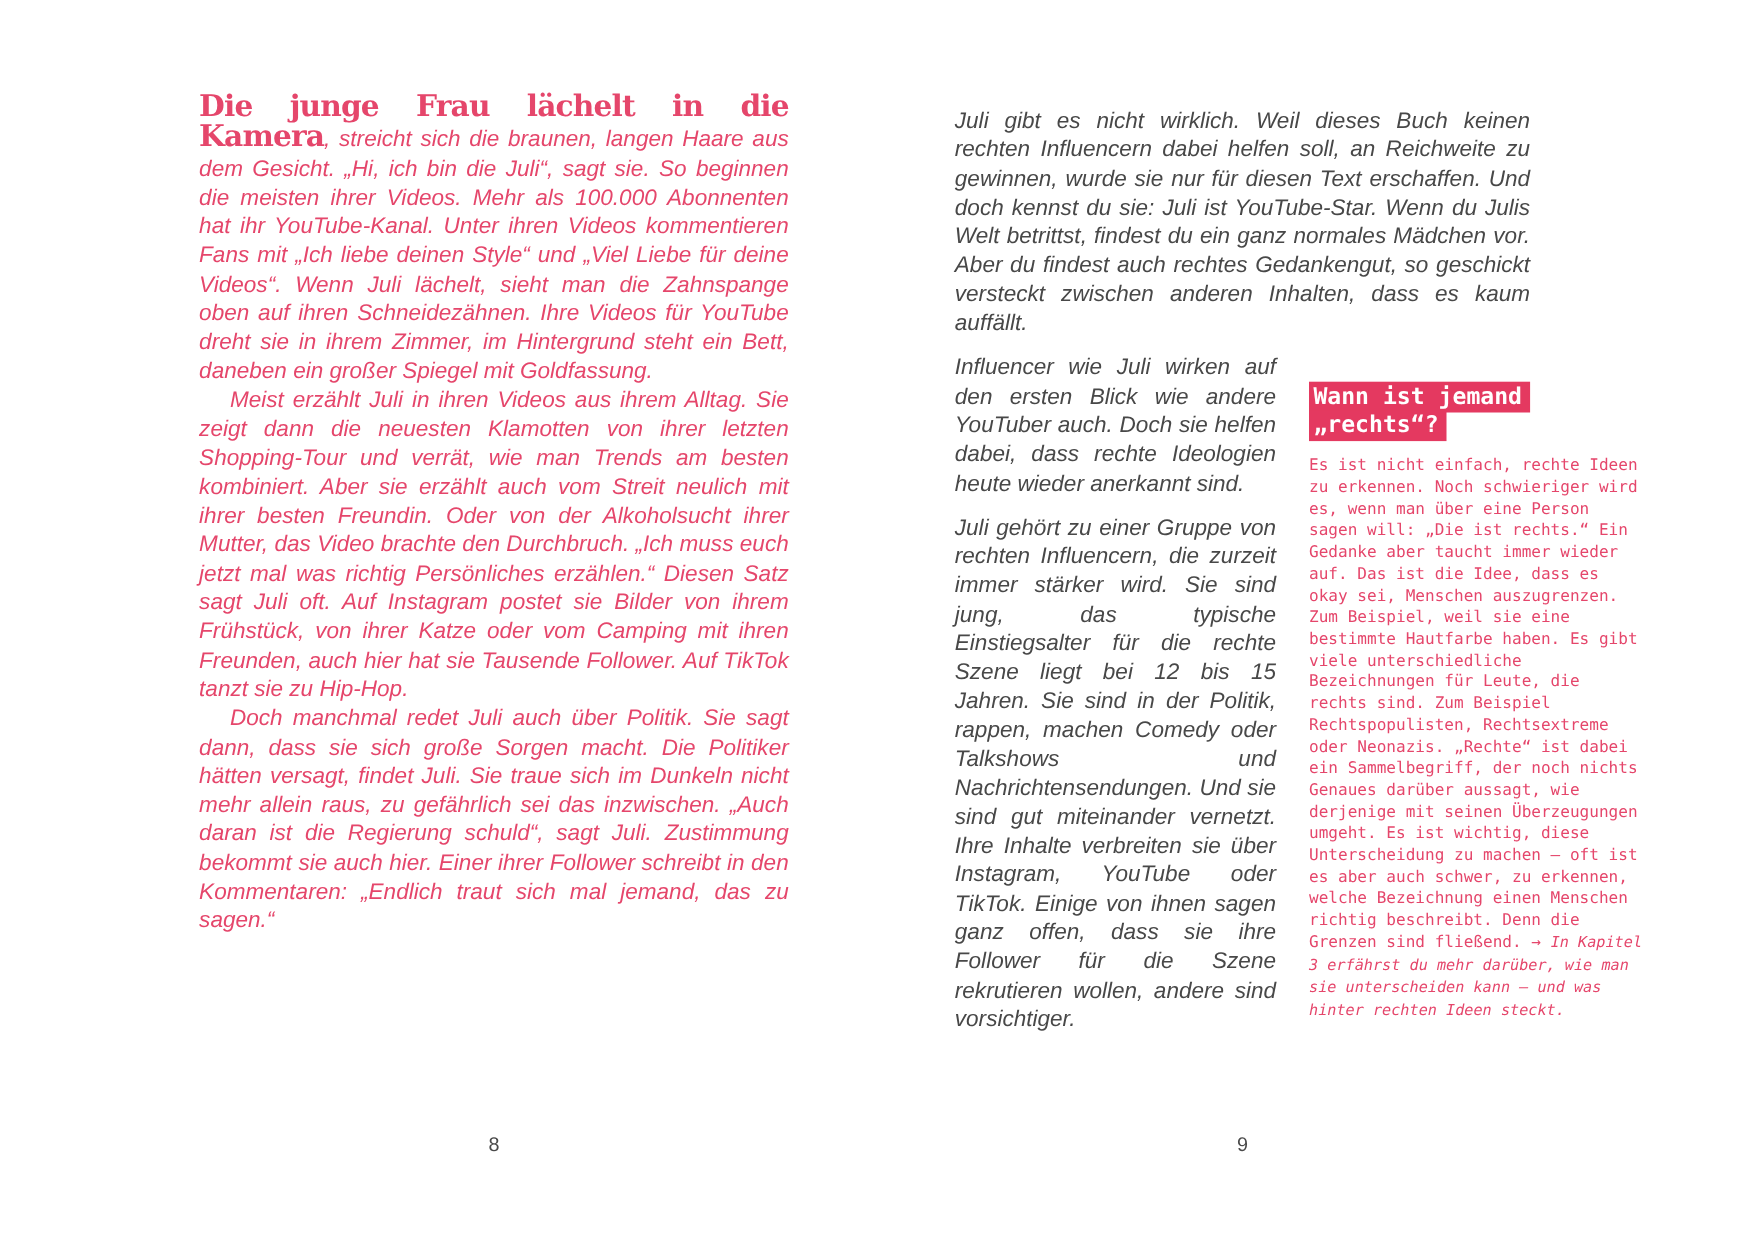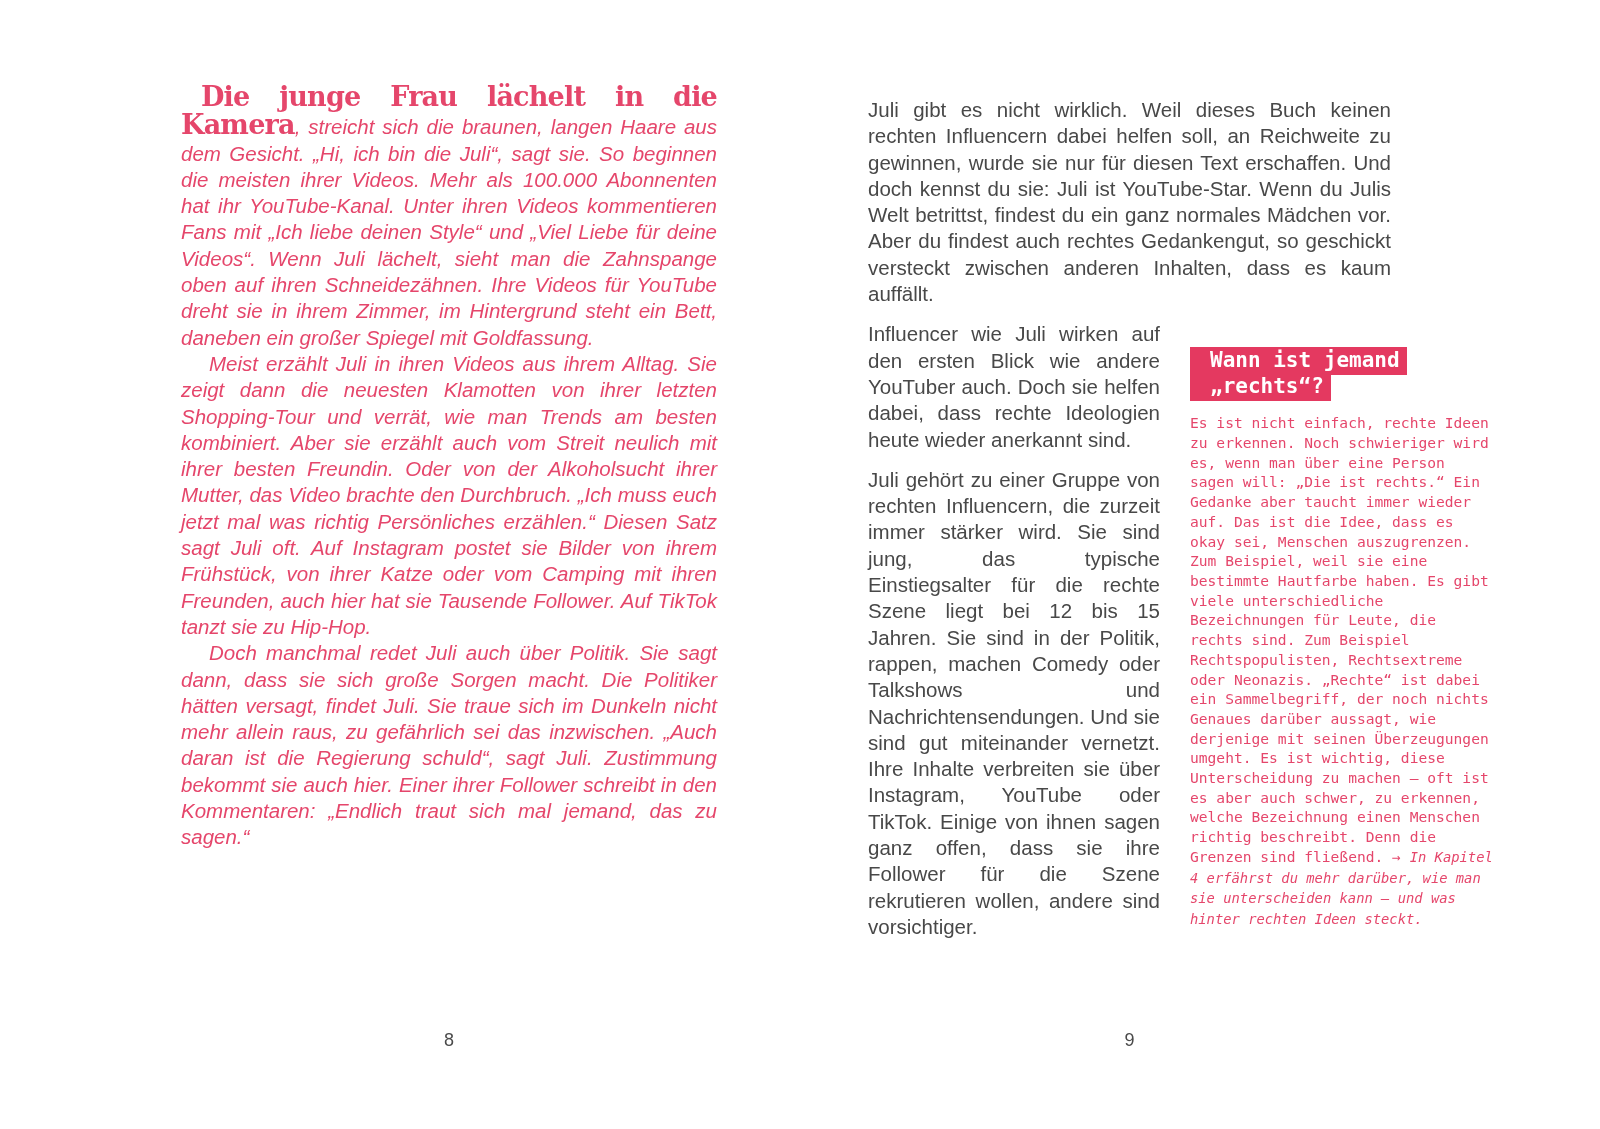--- a/index.html
+++ b/index.html
@@ -21,52 +21,51 @@
     hyphens:auto; -webkit-hyphens:auto;
   }
   .left-page p { margin:0; }
   .left-page p.indent { text-indent:28px; }
   .headline {
     font-family:"DejaVu Serif", serif;
     font-style:normal;
     font-weight:700;
     font-size:27px;
     letter-spacing:-0.8px;
-    margin-left:20px;
   }
 
   
   .right-page {
     position:absolute; left:868px; top:97px; width:629px;
     color:#484848;
     font-size:20.5px; line-height:26.3px;
     text-align:justify;
     hyphens:auto; -webkit-hyphens:auto;
   }
-  .right-page p.body-par { margin:0 106px 14px 0; }
+  .right-page p.body-par { margin:0 106px 14px 0;font-style:italic; }
 
   
   .sidebar {
     float:right;
     width:307px;
     margin:26px 0 10px 30px;
     text-align:left;
     hyphens:manual;
   }
   .sidebar-title {
     width:230px;
     font-family:"DejaVu Sans Mono", monospace;
     font-size:21px; line-height:26px;
     font-weight:700;
     color:#ffffff;
     margin-bottom:14px;
   }
   .sidebar-title .hl {
     background:#e43960;
-    padding:1px 7px 3px 20px;
+    padding:1px 7px 3px 4px;
     -webkit-box-decoration-break:clone;
     box-decoration-break:clone;
   }
   .sidebar-body {
     font-family:"DejaVu Sans Mono", monospace;
     font-size:14.6px; line-height:19.7px;
     color:#e5466b;
     text-align:left;
   }
   .sidebar-note { font-style:italic; font-size:13.8px; }
@@ -92,21 +91,21 @@
   <p class="indent">Doch manchmal redet Juli auch über Politik. Sie sagt dann, dass sie sich große Sorgen macht. Die Politiker hätten versagt, findet Juli. Sie traue sich im Dunkeln nicht mehr allein raus, zu gefährlich sei das inzwischen. „Auch daran ist die Regierung schuld“, sagt Juli. Zustimmung bekommt sie auch hier. Einer ihrer Follower schreibt in den Kommentaren: „Endlich traut sich mal jemand, das zu sagen.“</p>
 </main>
 
 <main class="right-page">
   <p class="body-par">Juli gibt es nicht wirklich. Weil dieses Buch keinen rechten Influencern dabei helfen soll, an Reichweite zu gewinnen, wurde sie nur für diesen Text erschaffen. Und doch kennst du sie: Juli ist YouTube-Star. Wenn du Julis Welt betrittst, findest du ein ganz normales Mädchen vor. Aber du findest auch rechtes Gedankengut, so geschickt versteckt zwischen anderen Inhalten, dass es kaum auffällt.</p>
 
   <aside class="sidebar">
     <div class="sidebar-title"><span class="hl">Wann ist jemand „rechts“?</span></div>
     <p class="sidebar-body"><span>Es ist nicht einfach, rechte Ideen zu erkennen. Noch schwieriger wird es, wenn man über eine Person sagen will: „Die ist rechts.“ Ein Gedanke aber taucht immer wieder auf. Das ist die Idee, dass es okay sei, Menschen auszugrenzen. Zum Beispiel, weil sie eine bestimmte Hautfarbe haben. Es gibt viele unterschiedliche Bezeichnungen für Leute, die rechts sind. Zum Beispiel Rechtspopulisten, Rechtsextreme oder Neonazis. „Rechte“ ist dabei ein Sammelbegriff, der noch nichts Genaues darüber aussagt, wie derjenige mit seinen Überzeugungen umgeht. Es ist wichtig, diese Unterscheidung zu machen – oft ist es aber auch schwer, zu erkennen, welche Bezeichnung einen Menschen richtig beschreibt. Denn die Grenzen sind fließend.</span>
       <span class="sidebar-arrow">→</span>
-      <span class="sidebar-note">In Kapitel 4 erfährst du mehr darüber, wie man sie unterscheiden kann – und was hinter rechten Ideen steckt.</span></p>
+      <span class="sidebar-note">In Kapitel 3 erfährst du mehr darüber, wie man sie unterscheiden kann – und was hinter rechten Ideen steckt.</span></p>
   </aside>
 
   <p class="body-par">Influencer wie Juli wirken auf den ersten Blick wie andere YouTuber auch. Doch sie helfen dabei, dass rechte Ideologien heute wieder anerkannt sind.</p>
   <p class="body-par">Juli gehört zu einer Gruppe von rechten Influencern, die zurzeit immer stärker wird. Sie sind jung, das typische Einstiegsalter für die rechte Szene liegt bei 12 bis 15 Jahren. Sie sind in der Politik, rappen, machen Comedy oder Talkshows und Nachrichtensendungen. Und sie sind gut miteinander vernetzt. Ihre Inhalte verbreiten sie über Instagram, YouTube oder TikTok. Einige von ihnen sagen ganz offen, dass sie ihre Follower für die Szene rekrutieren wollen, andere sind vorsichtiger.</p>
 </main>
 
 <div class="pageno pageno-left">8</div>
 <div class="pageno pageno-right">9</div>
 
 </body></html>

